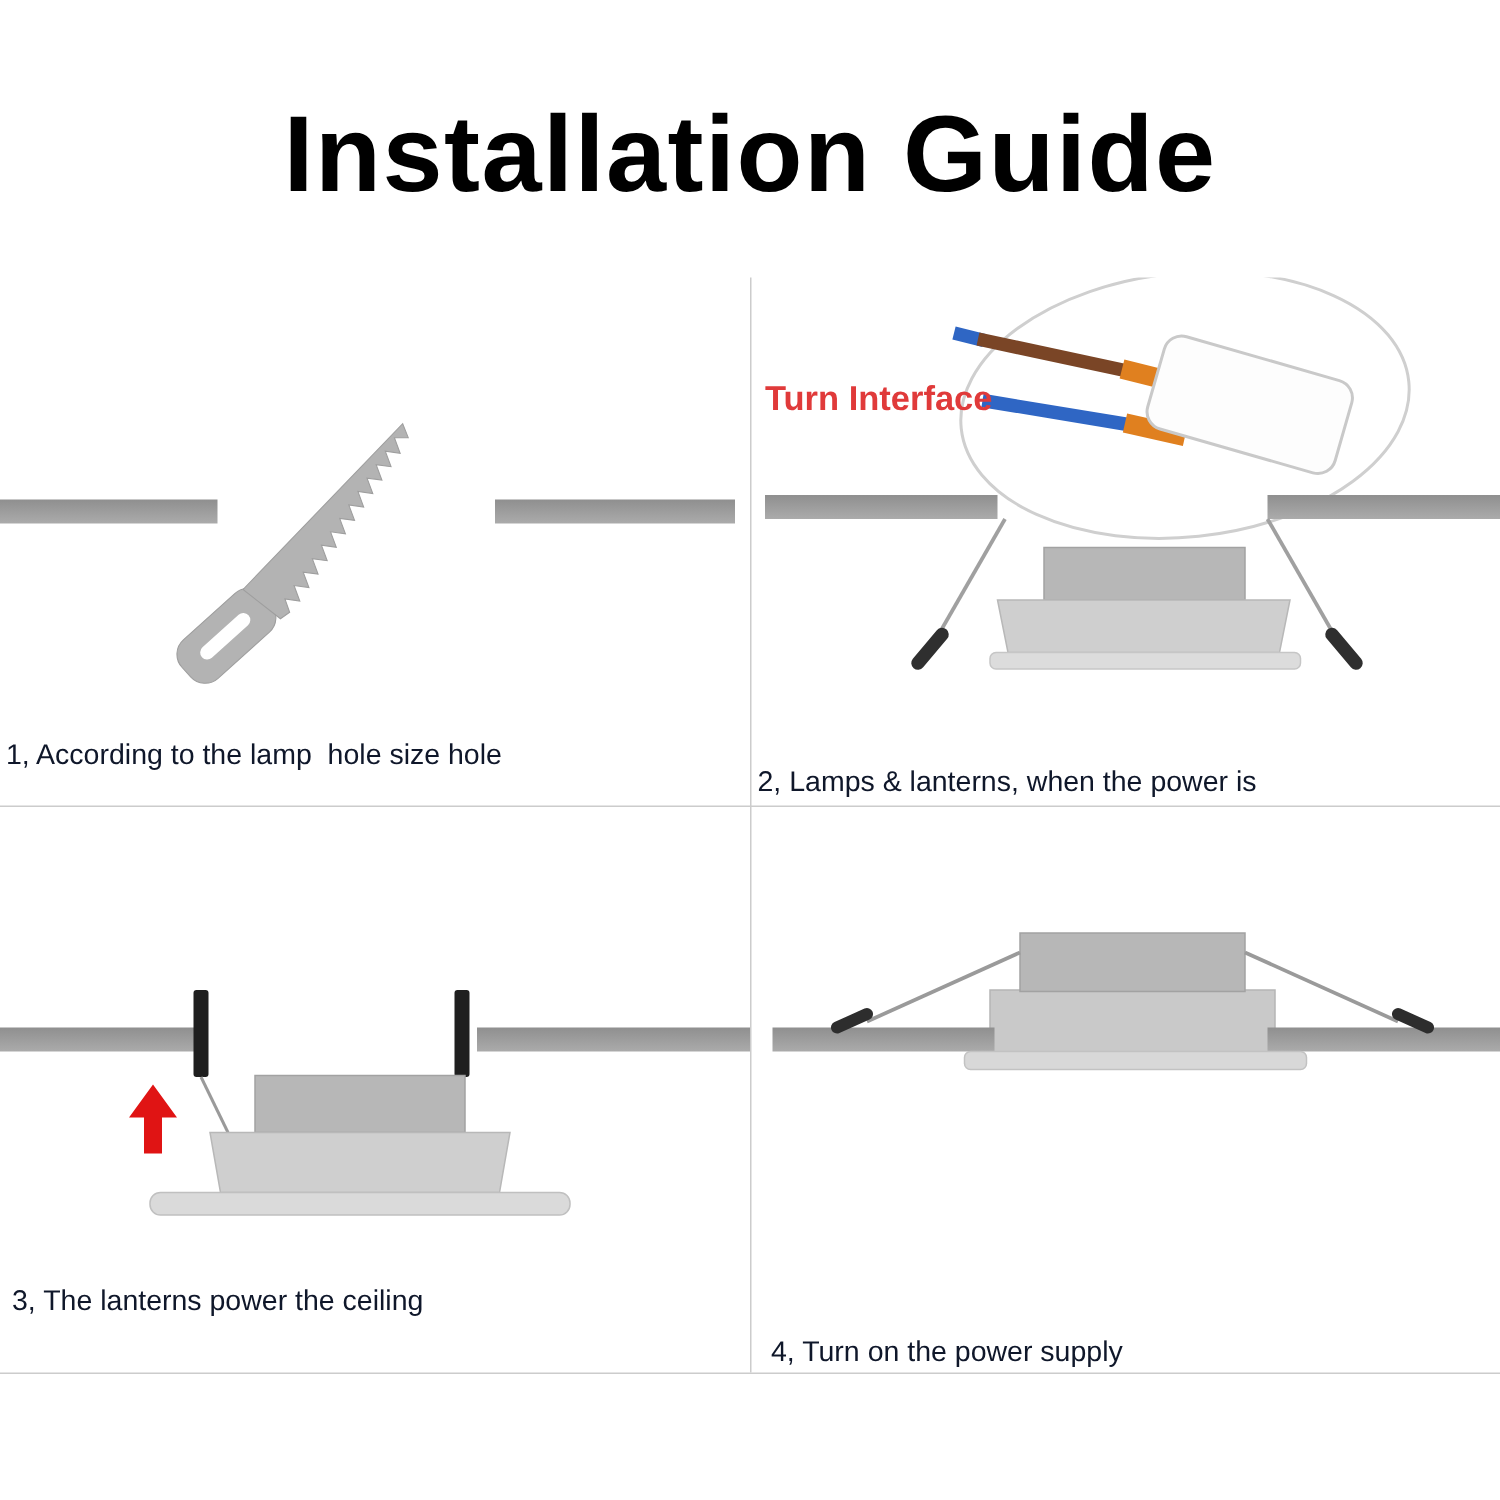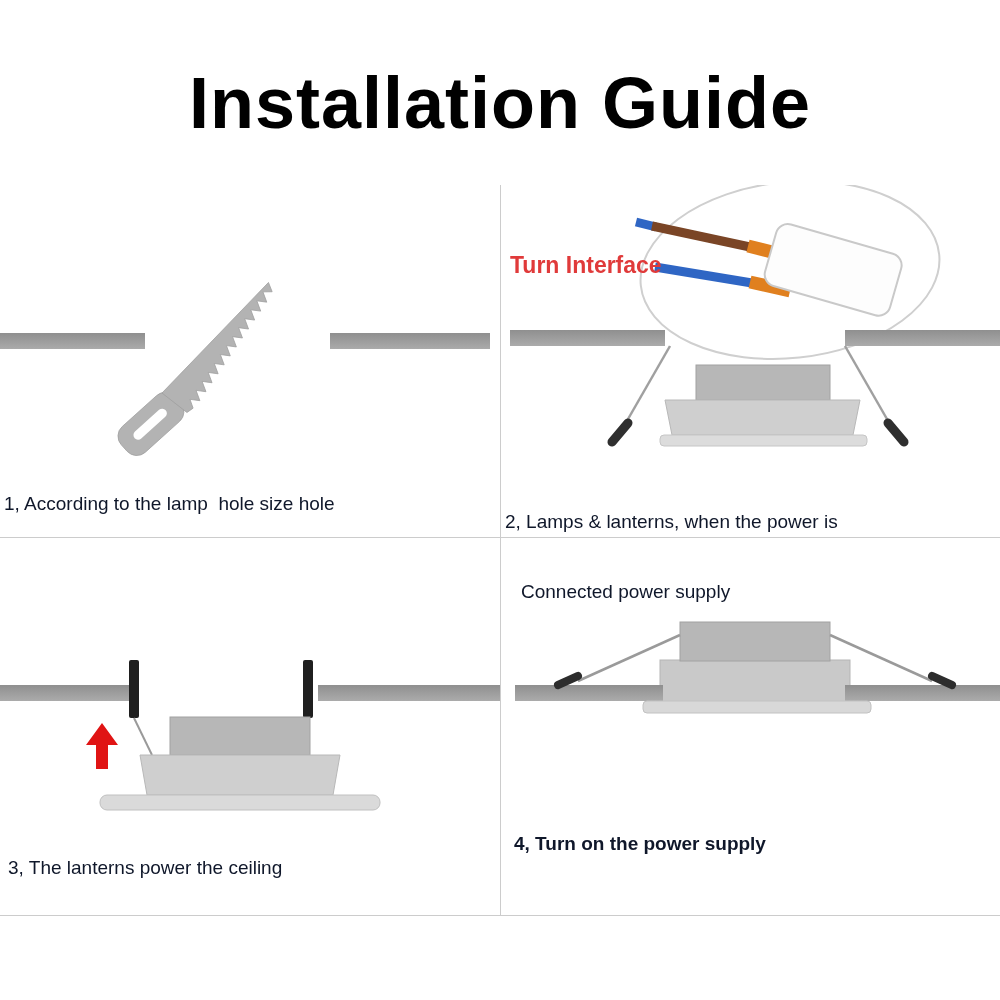--- a/index.html
+++ b/index.html
@@ -9,21 +9,21 @@
          font-size:72px;font-weight:600;letter-spacing:1px;color:#000;line-height:1.1;}
   .divider{position:absolute;background:#cccccc;}
   #v-divider{left:500px;top:185px;width:1px;height:730px;}
   #h-divider-mid{left:0;top:537px;width:1000px;height:1px;}
   #h-divider-bottom{left:0;top:915px;width:1000px;height:1px;}
   .caption{position:absolute;font-size:19px;color:#0f172a;white-space:pre;line-height:1.22;}
   #caption-1{left:4px;top:492px;}
   #caption-2{left:505px;top:464px;}
   #caption-2 .line2{padding-left:16px;}
   #caption-3{left:8px;top:856px;}
-  #caption-4{left:514px;top:832px;font-weight:bold;}
+  #caption-4{left:514px;top:890px;}
   #power-label{position:absolute;left:510px;top:252px;font-size:23px;font-weight:bold;color:#e03a3a;}
   .quad{position:absolute;}
 </style>
 </head>
 <body>
 
 <div id="canvas">
 
   <div class="title">Installation Guide</div>
 
@@ -116,19 +116,18 @@
     <line x1="78" y1="139" x2="58" y2="148" stroke="#2d2d2d" stroke-width="8" stroke-linecap="round"></line>
     <line x1="432" y1="139" x2="452" y2="148" stroke="#2d2d2d" stroke-width="8" stroke-linecap="round"></line>
   </svg>
 
   <div id="power-label">Turn Interface</div>
 
   <div id="caption-1" class="caption">1, According to the lamp  hole size hole</div>
 
   <div id="caption-2" class="caption">
     <div class="line1">2, Lamps &amp; lanterns, when the power is</div>
-    <div class="line2">Connected power supply</div>
   </div>
 
   <div id="caption-3" class="caption">3, The lanterns power the ceiling</div>
   <div id="caption-4" class="caption">4, Turn on the power supply</div>
 
 </div>
 
 </body></html>

